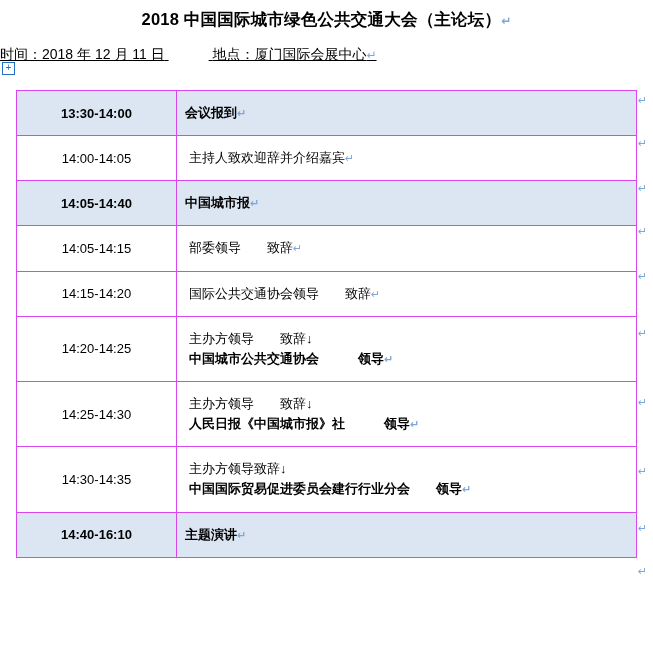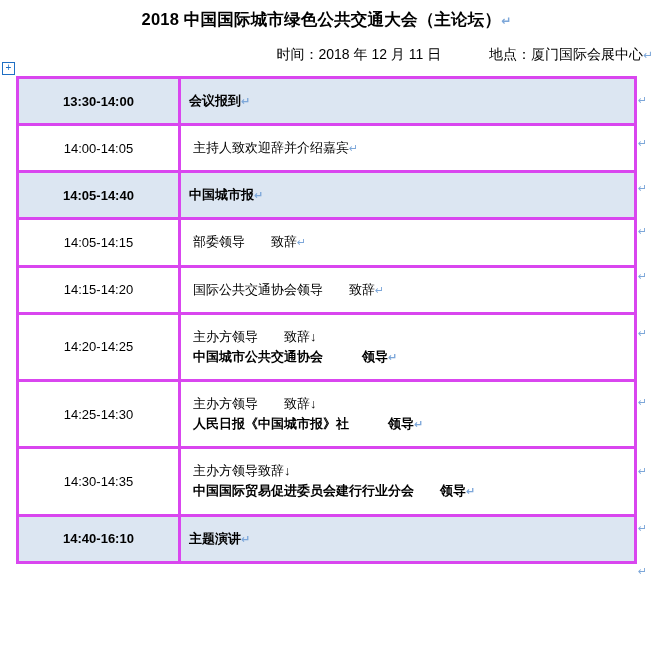--- a/index.html
+++ b/index.html
@@ -25,25 +25,26 @@
   .doc-title {
     text-align: center;
     font-weight: bold;
     font-size: 16.5px;
     letter-spacing: 0.2px;
     padding-top: 9px;
     padding-bottom: 2px;
     color: #000;
   }
   .doc-subtitle {
-    text-align: right;
+    text-align: left;
     font-size: 14px;
     padding-top: 13px;
-    padding-bottom: 12px;
+    padding-bottom: 26px;
     color: #000;
+    text-decoration: underline;
   }
   .doc-subtitle .sub-gap {
     display: inline-block;
     width: 40px;
   }
   .pilcrow {
     color: #7da7d9;
     font-size: 12px;
     vertical-align: baseline;
   }
@@ -67,21 +68,21 @@
     font-size: 10px;
     background: #fff;
   }
   table.agenda {
     border-collapse: collapse;
     width: 621px;
     margin-left: 16px;
     table-layout: fixed;
   }
   table.agenda td {
-    border: 3px solid #d946ef;
+    border: 1px solid #d946ef;
     font-size: 13px;
     vertical-align: middle;
     padding: 12px;
   }
   td.time {
     width: 135px;
     text-align: center;
     padding: 7px 2px;
     white-space: nowrap;
   }

